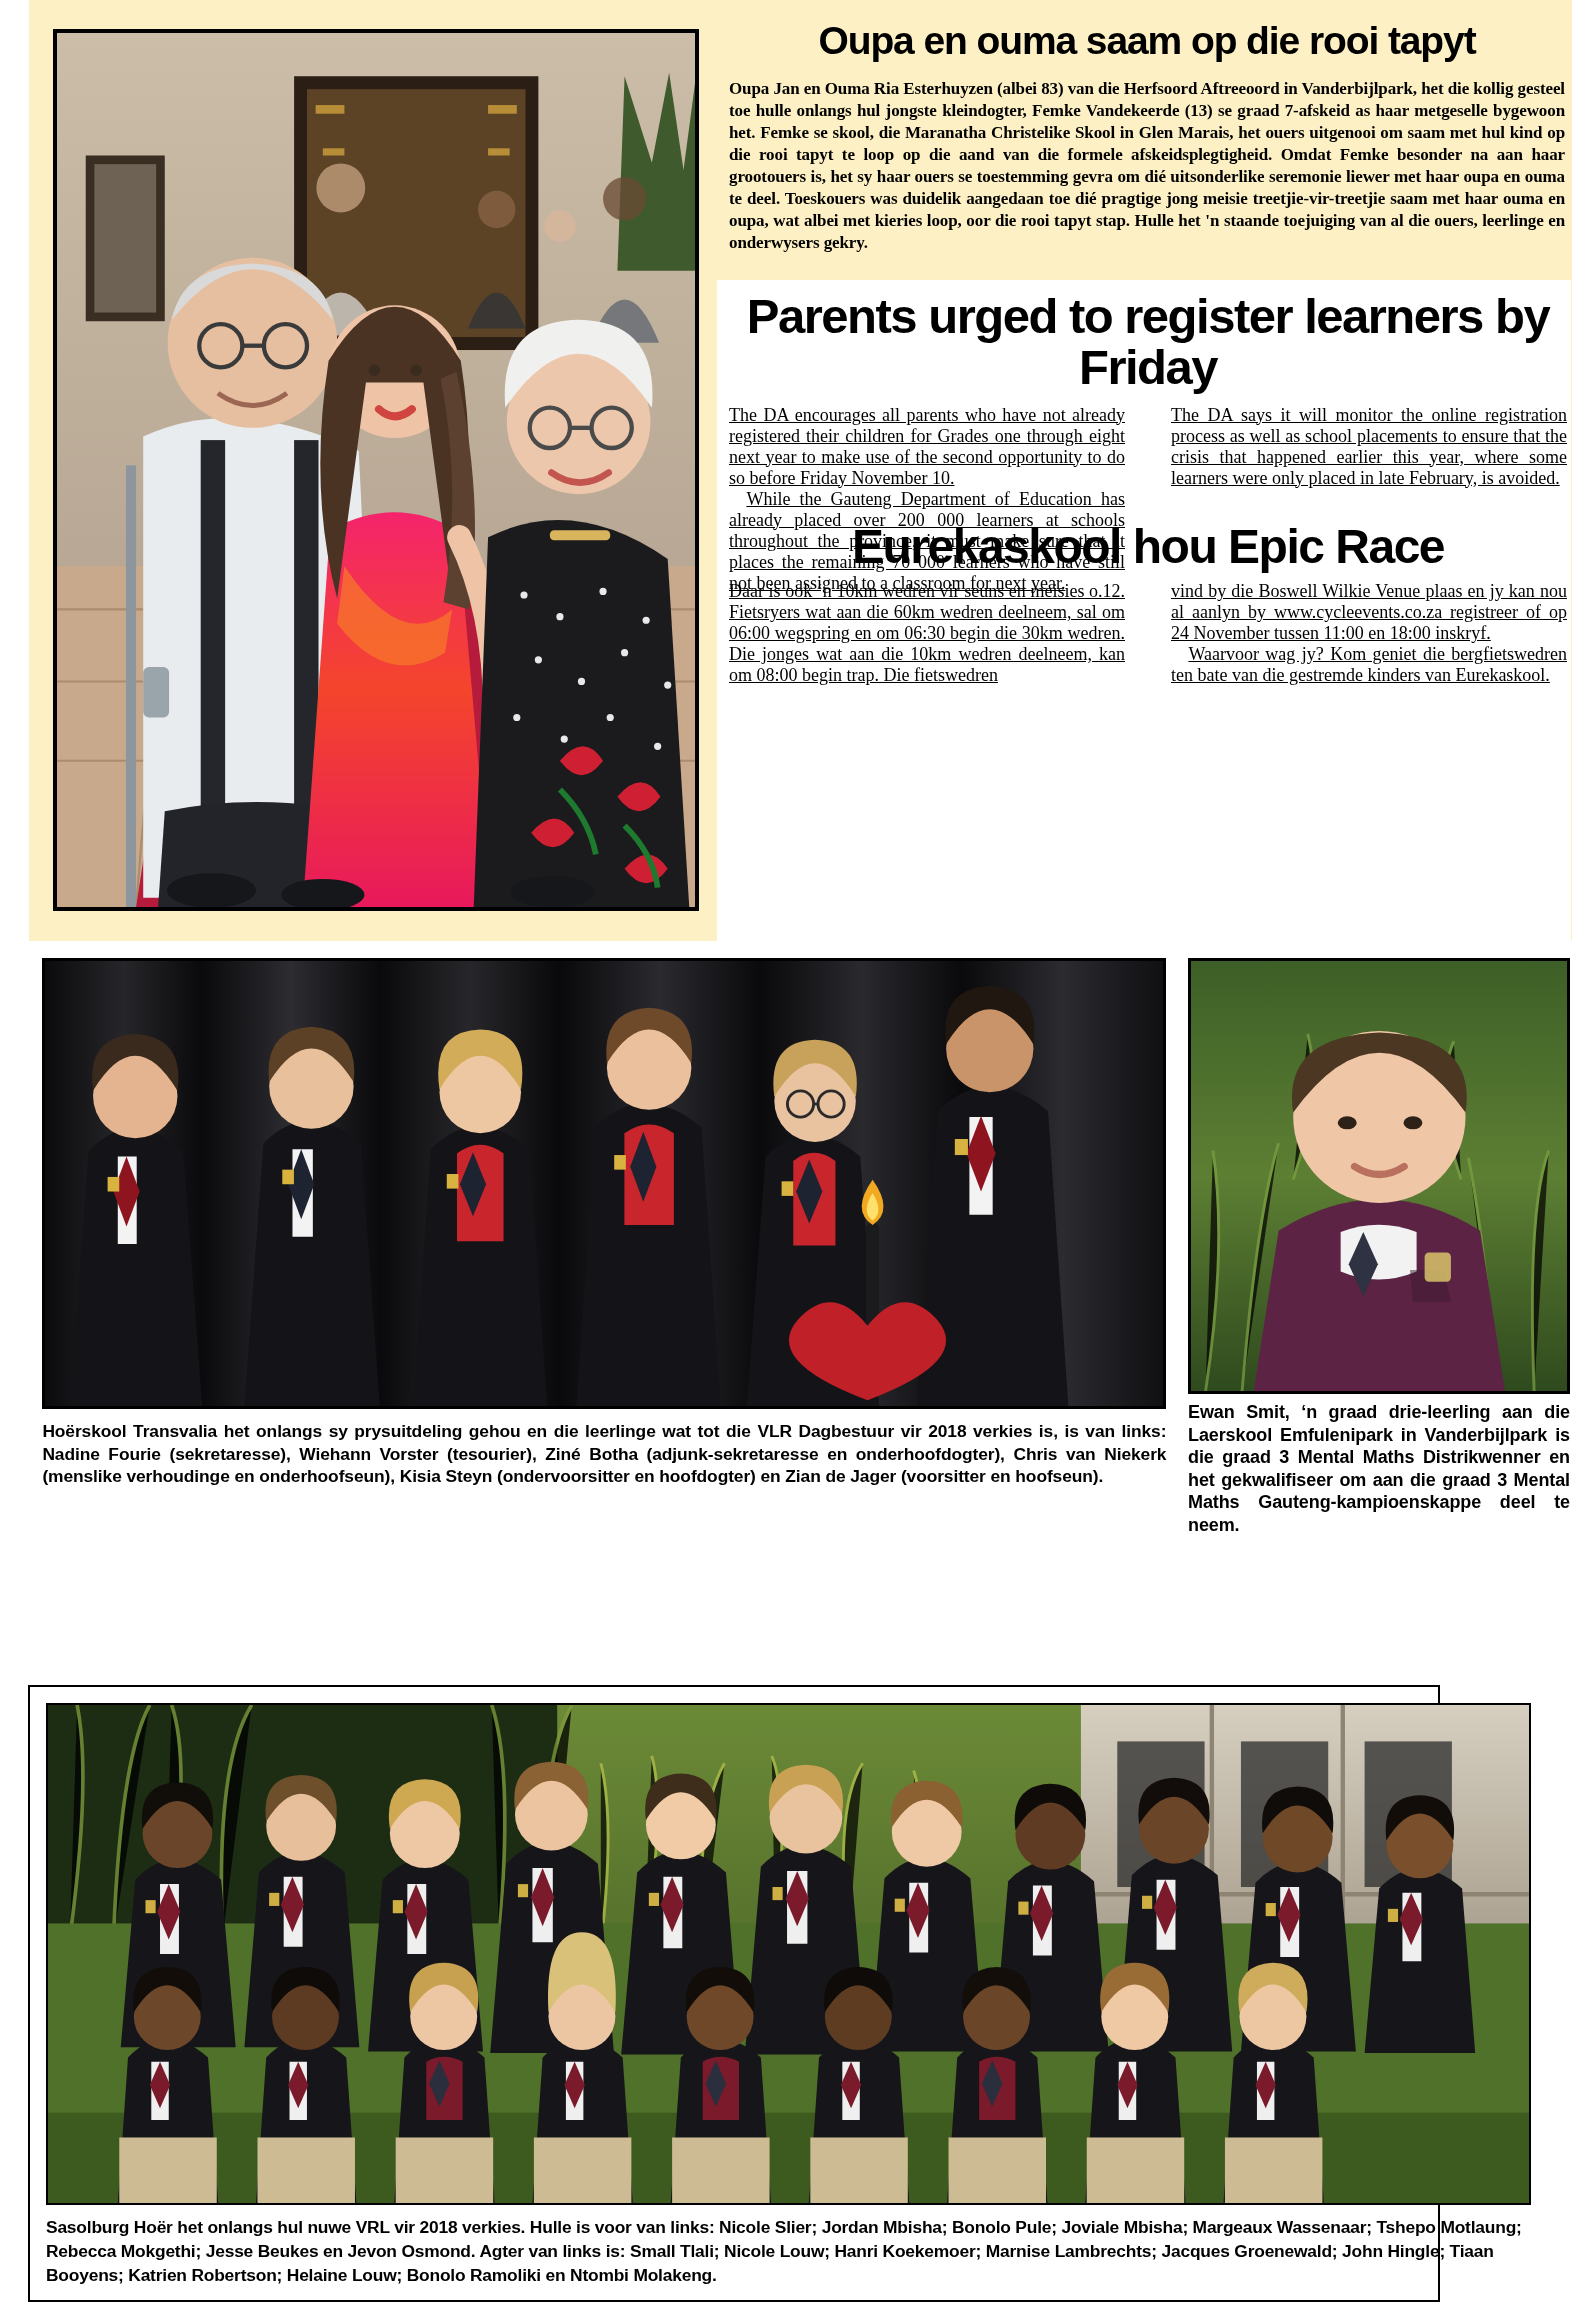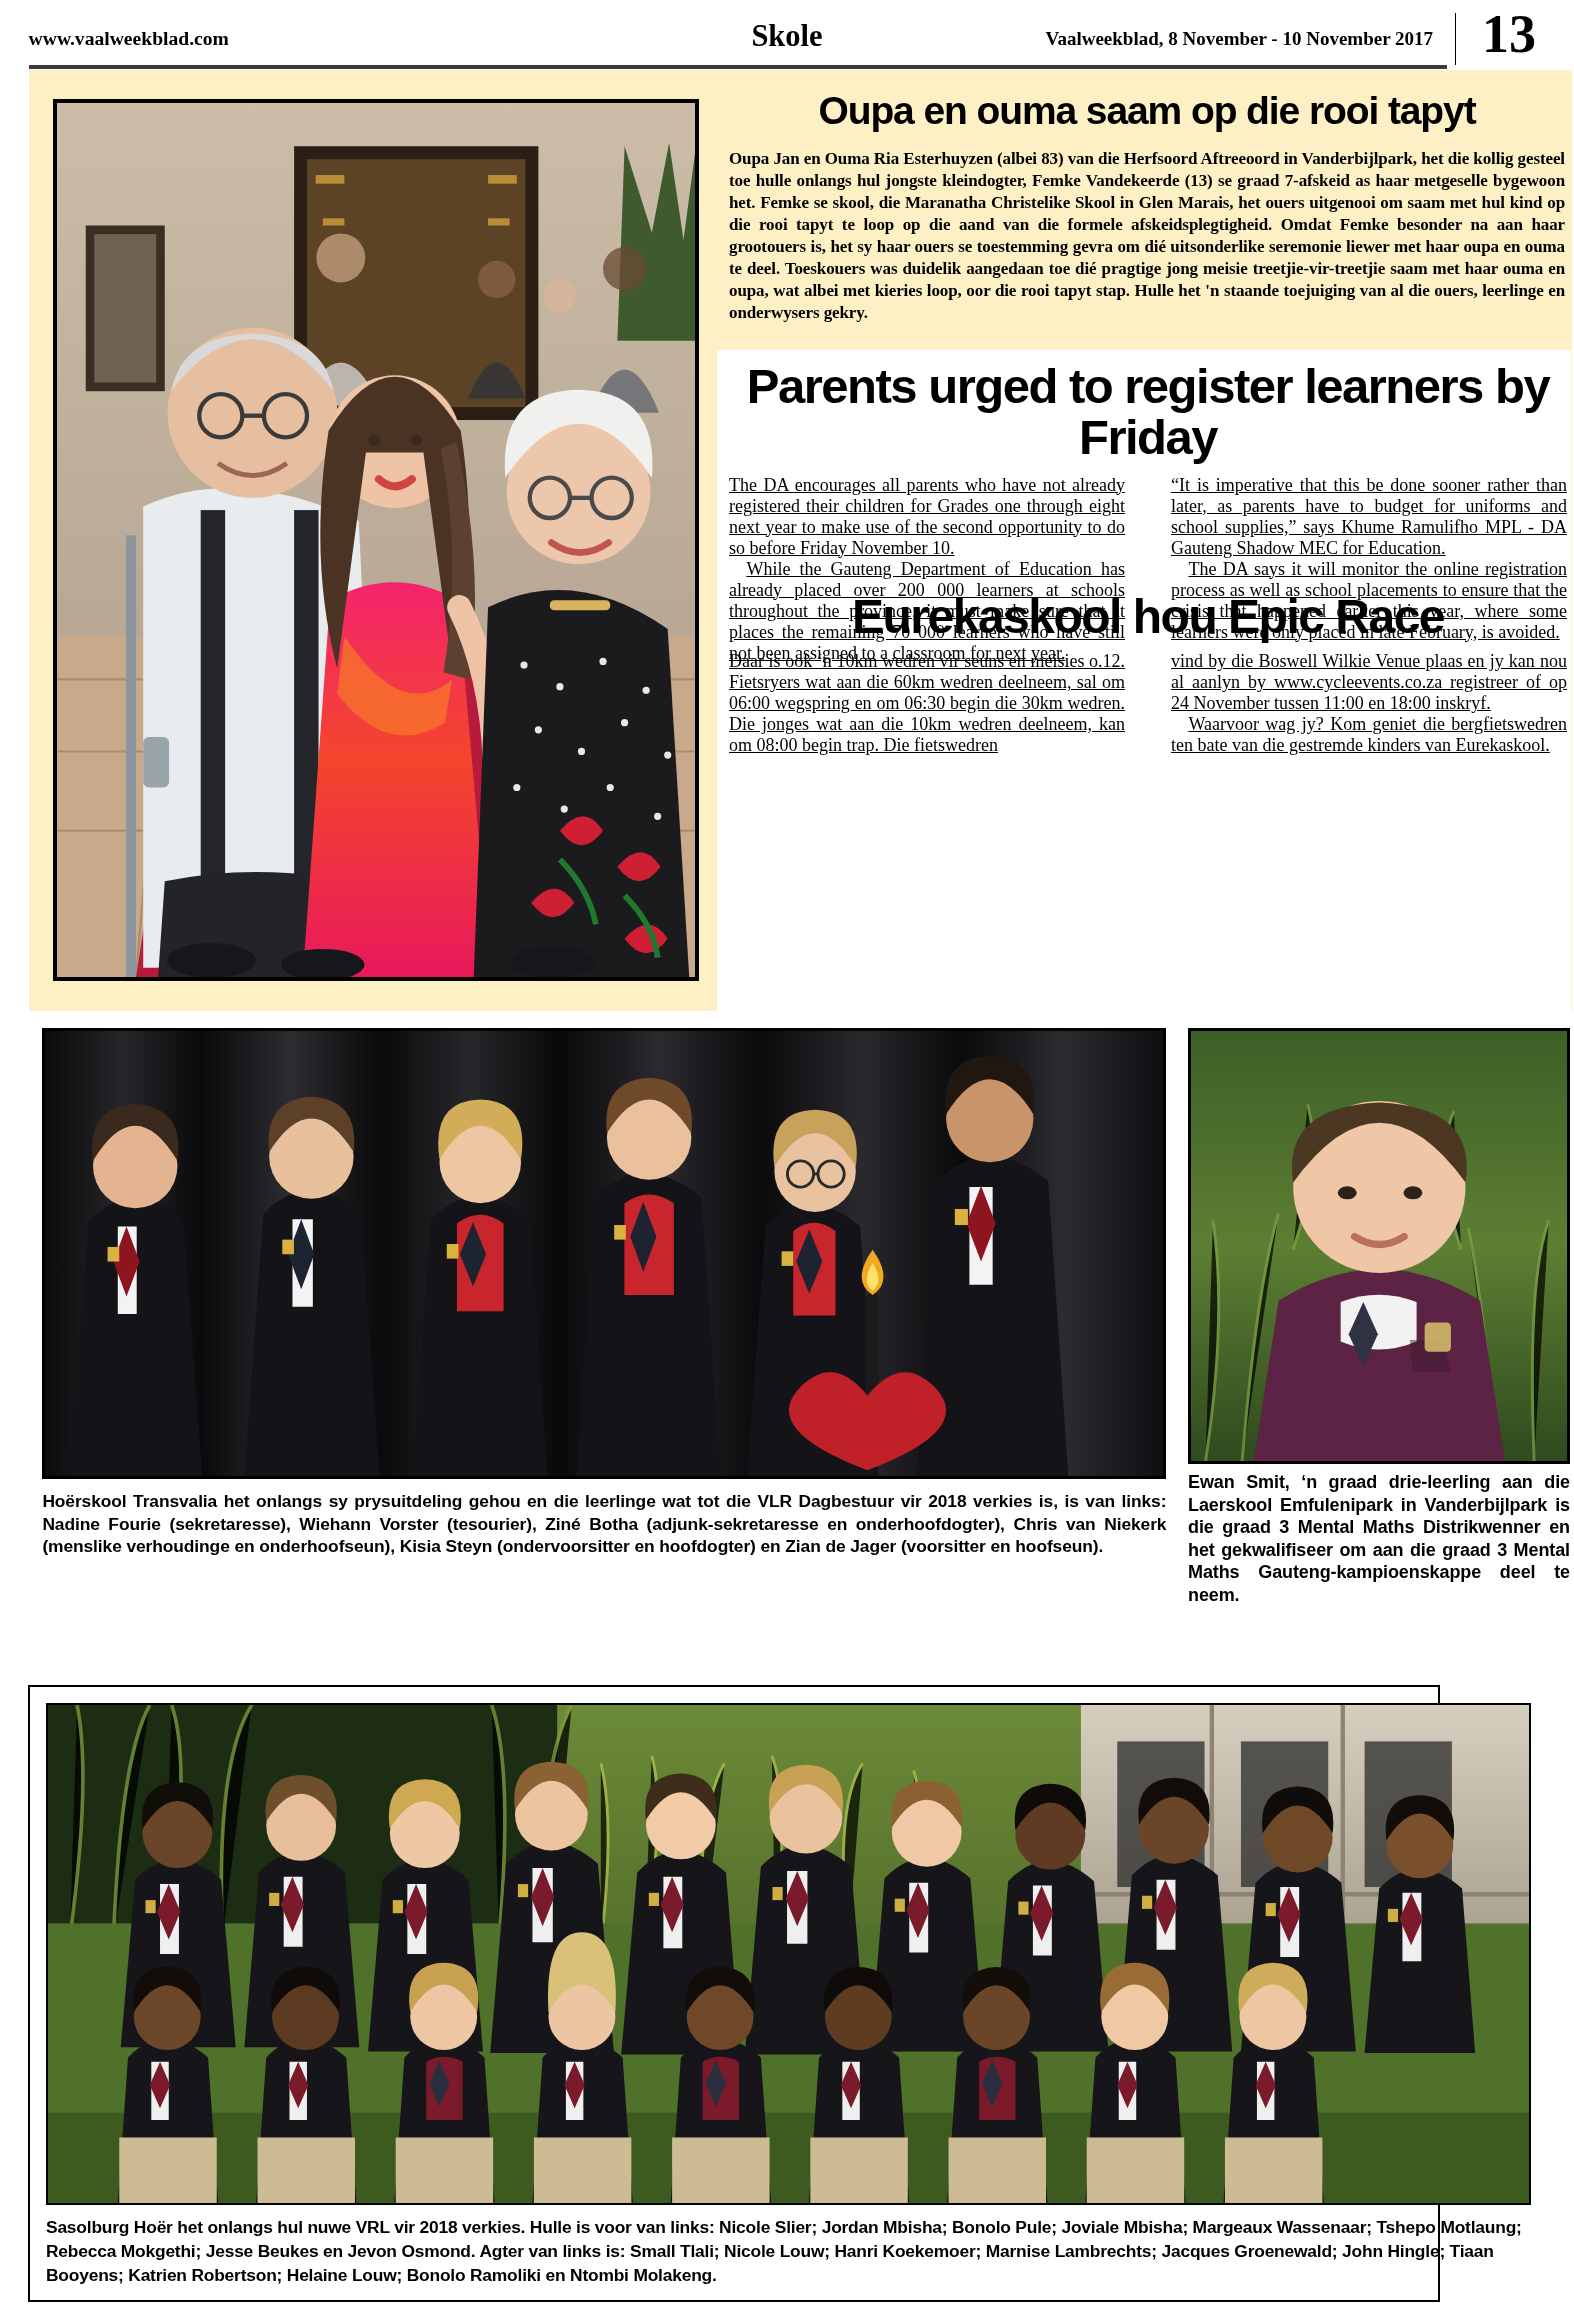--- a/index.html
+++ b/index.html
@@ -156,28 +156,20 @@
 
   
   .ph{position:absolute;inset:0;}
   .ph svg{display:block;width:100%;height:100%;}
 </style>
 </head>
 <body>
 
 <div class="page">
 
-  <div class="masthead">
-    <div class="mh-url">www.vaalweekblad.com</div>
-    <div class="mh-section">Skole</div>
-    <div class="mh-issue">Vaalweekblad, 8 November - 10 November 2017</div>
-    <div class="mh-divider"></div>
-    <div class="mh-pageno">13</div>
-    <div class="mh-rule"></div>
-  </div>
 
   <div class="topzone">
 
     <div class="yellowpanel"></div>
     <div class="whitecover"></div>
 
     <div class="photo-main">
       <div class="ph">
         <svg viewBox="0 0 888 1213" preserveAspectRatio="none">
           <defs>
@@ -315,21 +307,20 @@
     </div>
 
     <div class="art2">
       <h2>Parents urged to register learners by Friday</h2>
       <div class="cols2">
         <div class="col">
           <p>The DA encourages all parents who have not already registered their children for Grades one through eight next year to make use of the second opportunity to do so before Friday November 10.</p>
           <p>While the Gauteng Department of Education has already placed over 200 000 learners at schools throughout the province, it must make sure that it places the remaining 70 000 learners who have still not been assigned to a classroom for next year.</p>
         </div>
         <div class="col">
-          <p>“It is imperative that this be done sooner rather than later, as parents have to budget for uniforms and school supplies,” says Khume Ramulifho MPL - DA Gauteng Shadow MEC for Education.</p>
           <p>The DA says it will monitor the online registration process as well as school placements to ensure that the crisis that happened earlier this year, where some learners were only placed in late February, is avoided.</p>
         </div>
       </div>
     </div>
 
     <div class="art3">
       <h2>Eurekaskool hou Epic Race</h2>
       <div class="cols2">
         <div class="col">
           <p>Daar is ook ‘n 10km wedren vir seuns en meisies o.12. Fietsryers wat aan die 60km wedren deelneem, sal om 06:00 wegspring en om 06:30 begin die 30km wedren. Die jonges wat aan die 10km wedren deelneem, kan om 08:00 begin trap. Die fietswedren</p>

